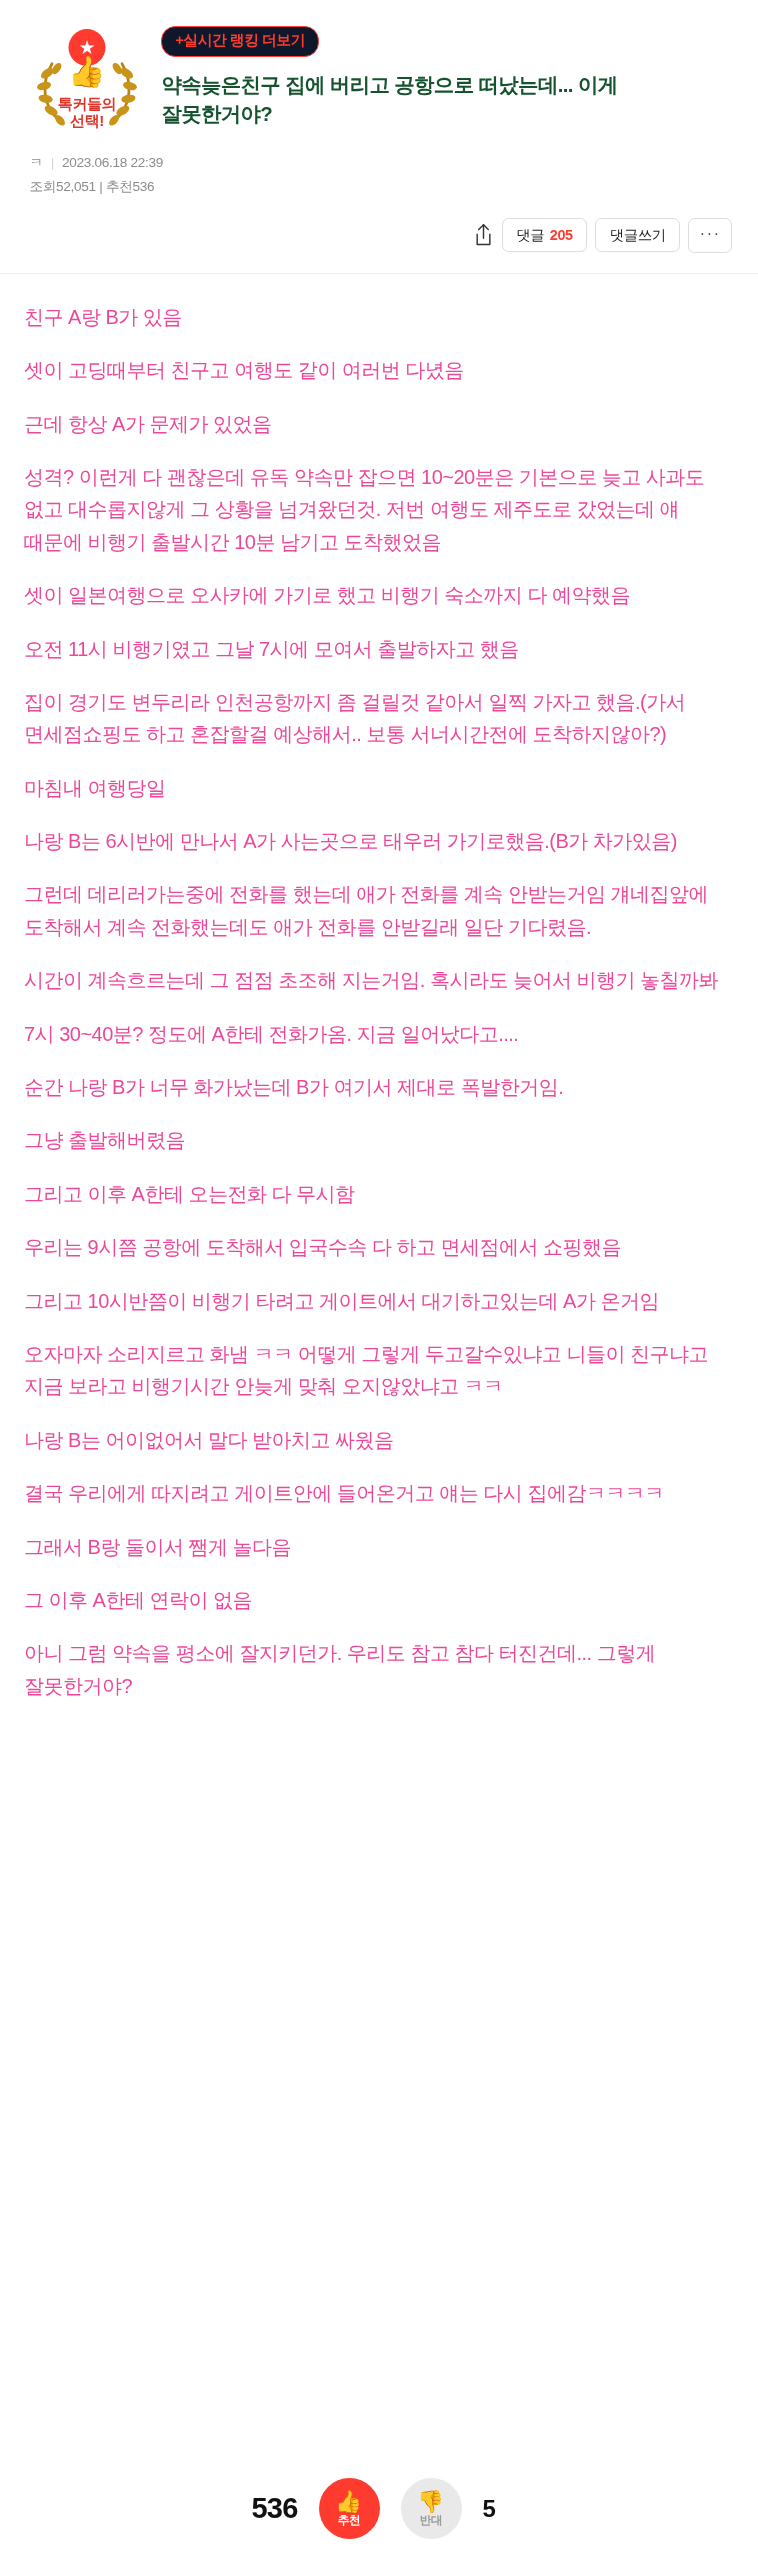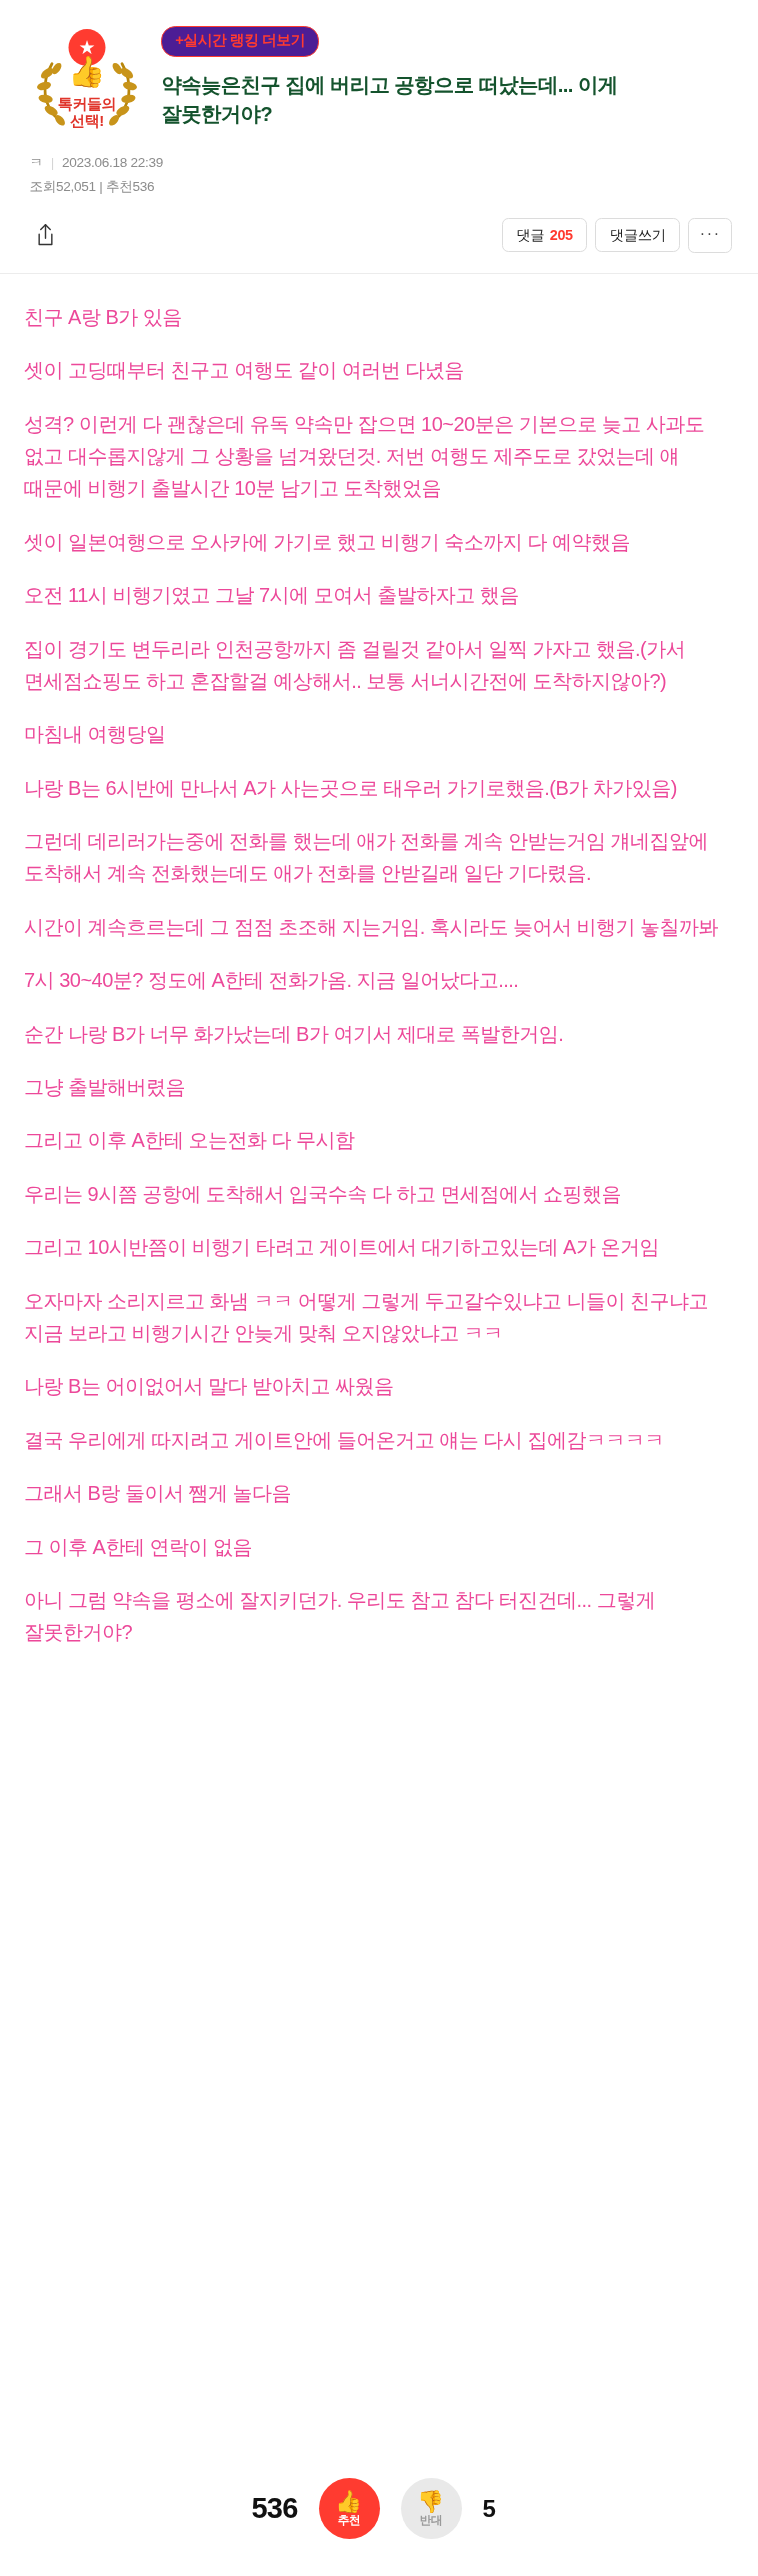--- a/index.html
+++ b/index.html
@@ -97,21 +97,21 @@
   }
   .rank-pill {
     display: inline-block;
     border: 1.2px solid #ff3b30;
     color: #ff3b30;
     border-radius: 14.4px;
     font-size: 14.8px;
     font-weight: bold;
     padding: 4.8px 12.8px 5.6px 12.8px;
     letter-spacing: -0.5px;
-    background: #4c1d95;
+    background: #0f172a;
     margin-bottom: 14.4px;
   }
   .post-title {
     font-size: 20.4px;
     font-weight: bold;
     line-height: 1.42;
     color: #14532d;
     letter-spacing: -0.6px;
     margin: 0;
     word-break: keep-all;
@@ -135,21 +135,21 @@
     font-size: 13.6px;
     color: #8c8c8c;
     margin: 6.4px 0 0 2.4px;
     letter-spacing: -0.3px;
   }
 
   
   .action-bar {
     display: flex;
     align-items: center;
-    justify-content: space-between;
+    justify-content: flex-end;
     padding: 21px 27px 19px 27px;
   }
   .share-btn {
     width: 37px;
     height: 37px;
     display: flex;
     align-items: center;
     justify-content: center;
     color: #333;
   }
@@ -315,20 +315,21 @@
       <div class="pill-btn">댓글쓰기</div>
       <div class="more-btn">···</div>
     </div>
   </div>
 
   <div class="divider"></div>
 
   <div class="post-body">
     <p>친구 A랑 B가 있음</p>
     <p>셋이 고딩때부터 친구고 여행도 같이 여러번 다녔음</p>
+    <p>근데 항상 A가 문제가 있었음</p>
     <p>성격? 이런게 다 괜찮은데 유독 약속만 잡으면 10~20분은 기본으로 늦고 사과도 없고 대수롭지않게 그 상황을 넘겨왔던것. 저번 여행도 제주도로 갔었는데 얘 때문에 비행기 출발시간 10분 남기고 도착했었음</p>
     <p>셋이 일본여행으로 오사카에 가기로 했고 비행기 숙소까지 다 예약했음</p>
     <p>오전 11시 비행기였고 그날 7시에 모여서 출발하자고 했음</p>
     <p>집이 경기도 변두리라 인천공항까지 좀 걸릴것 같아서 일찍 가자고 했음.(가서 면세점쇼핑도 하고 혼잡할걸 예상해서.. 보통 서너시간전에 도착하지않아?)</p>
     <p>마침내 여행당일</p>
     <p>나랑 B는 6시반에 만나서 A가 사는곳으로 태우러 가기로했음.(B가 차가있음)</p>
     <p>그런데 데리러가는중에 전화를 했는데 애가 전화를 계속 안받는거임 걔네집앞에 도착해서 계속 전화했는데도 애가 전화를 안받길래 일단 기다렸음.</p>
     <p>시간이 계속흐르는데 그 점점 초조해 지는거임. 혹시라도 늦어서 비행기 놓칠까봐</p>
     <p>7시 30~40분? 정도에 A한테 전화가옴. 지금 일어났다고....</p>
     <p>순간 나랑 B가 너무 화가났는데 B가 여기서 제대로 폭발한거임.</p>

